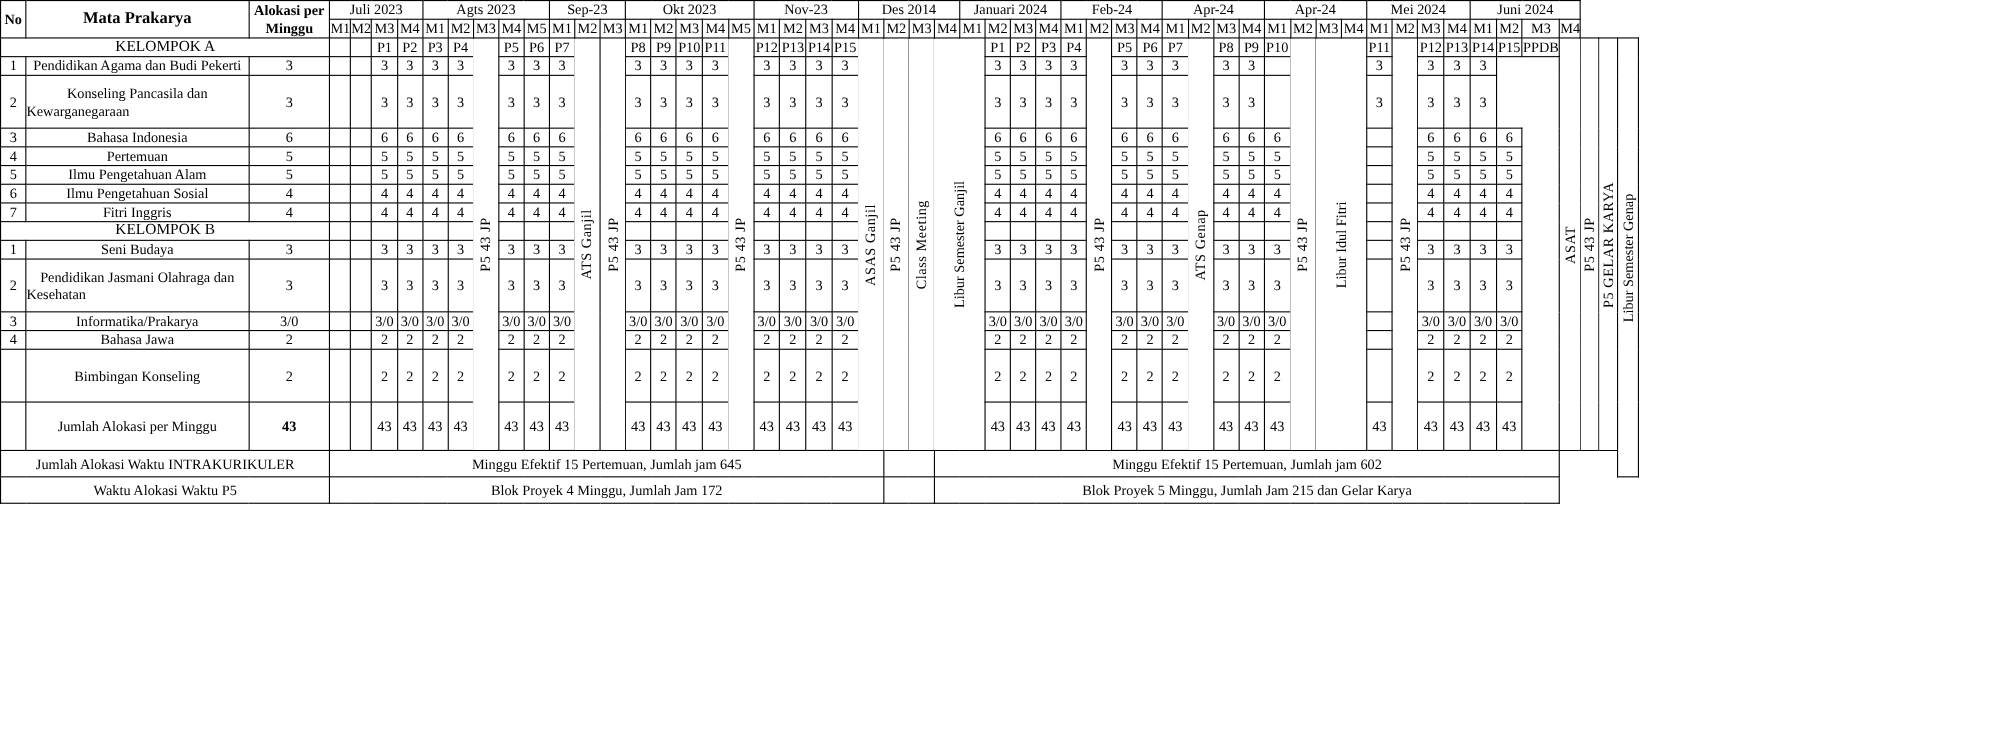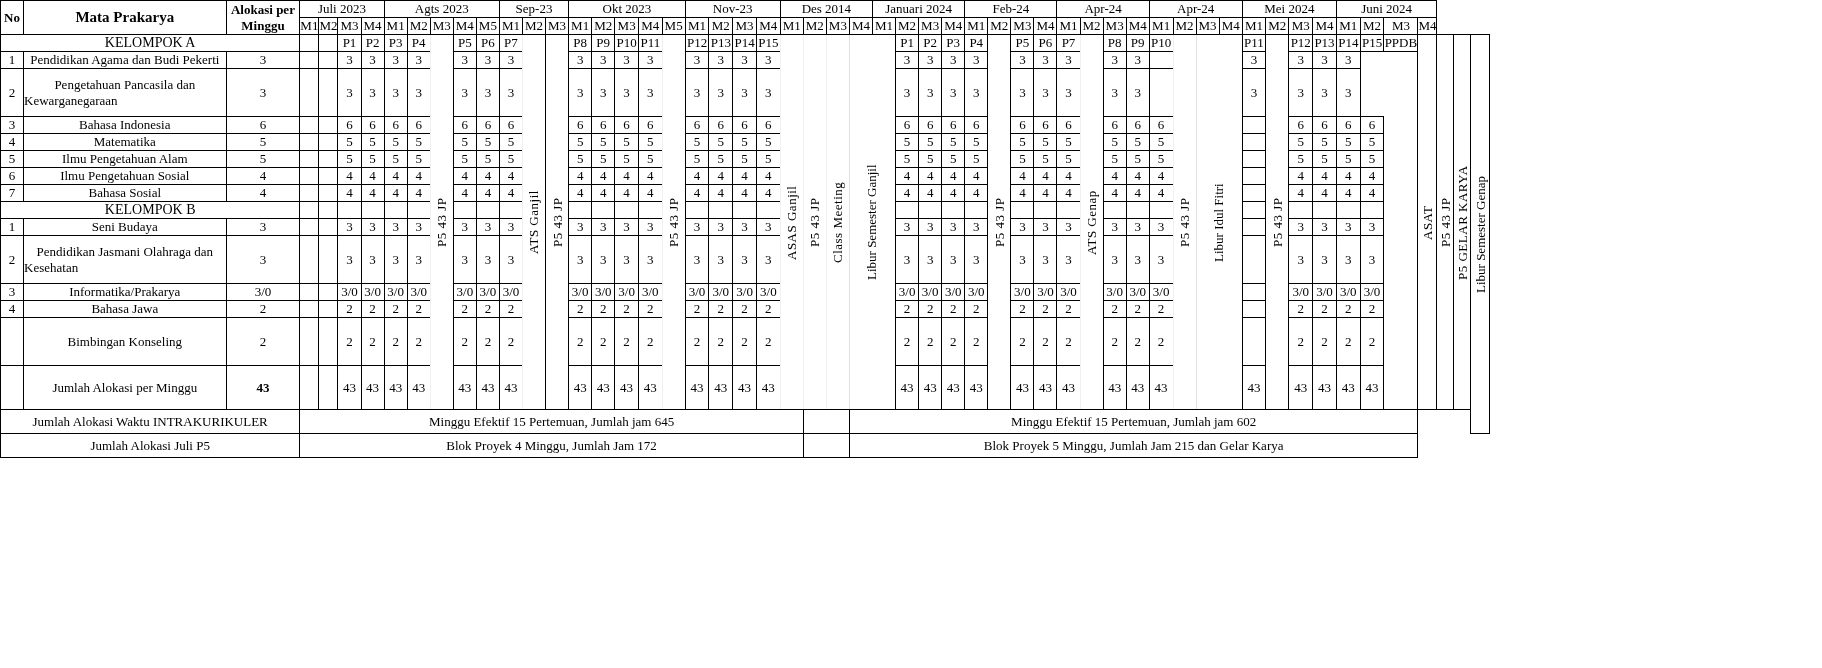--- a/index.html
+++ b/index.html
@@ -241,21 +241,21 @@
   <td>3</td>
   <td></td>
   <td>3</td>
   <td>3</td>
   <td>3</td>
   <td>3</td>
 </tr>
 
 <tr style="height:48px">
   <td>2</td>
-  <td class="lbl-just">Pengetahuan Pancasila dan Kewarganegaraan</td>
+  <td class="lbl-just">Konseling Pancasila dan Kewarganegaraan</td>
   <td>3</td>
   <td></td>
           <td></td>
   <td>3</td>
   <td>3</td>
   <td>3</td>
   <td>3</td>
   <td>3</td>
   <td>3</td>
   <td>3</td>
@@ -316,21 +316,21 @@
           <td>6</td>
   <td></td>
   <td>6</td>
           <td>6</td>
           <td>6</td>
           <td>6</td>
 </tr>
 
 <tr>
   <td>4</td>
-  <td class="lbl">Matematika</td>
+  <td class="lbl">Pertemuan</td>
   <td>5</td>
   <td></td>
           <td></td>
   <td>5</td>
           <td>5</td>
           <td>5</td>
           <td>5</td>
   <td>5</td>
           <td>5</td>
           <td>5</td>
@@ -430,21 +430,21 @@
           <td>4</td>
   <td></td>
   <td>4</td>
           <td>4</td>
           <td>4</td>
           <td>4</td>
 </tr>
 
 <tr>
   <td>7</td>
-  <td class="lbl">Bahasa Sosial</td>
+  <td class="lbl">Fitri Inggris</td>
   <td>4</td>
   <td></td>
           <td></td>
   <td>4</td>
           <td>4</td>
           <td>4</td>
           <td>4</td>
   <td>4</td>
           <td>4</td>
           <td>4</td>
@@ -738,21 +738,21 @@
 </tr>
 
 <tr class="footer" style="height:24px">
   <td colspan="3" class="rfoot">Jumlah Alokasi Waktu INTRAKURIKULER</td>
   <td colspan="22">Minggu Efektif 15 Pertemuan, Jumlah jam 645</td>
   <td colspan="2"></td>
   <td colspan="24">Minggu Efektif 15 Pertemuan, Jumlah jam 602</td>
 </tr>
 
 <tr class="footer" style="height:24px">
-  <td colspan="3" class="rfoot">Jumlah Alokasi Juli P5</td>
+  <td colspan="3" class="rfoot">Waktu Alokasi Waktu P5</td>
   <td colspan="22">Blok Proyek 4 Minggu, Jumlah Jam 172</td>
   <td colspan="2"></td>
   <td colspan="24">Blok Proyek 5 Minggu, Jumlah Jam 215 dan Gelar Karya</td>
 </tr>
 
 </tbody>
 </table>
 </div>
 
 </body></html>

